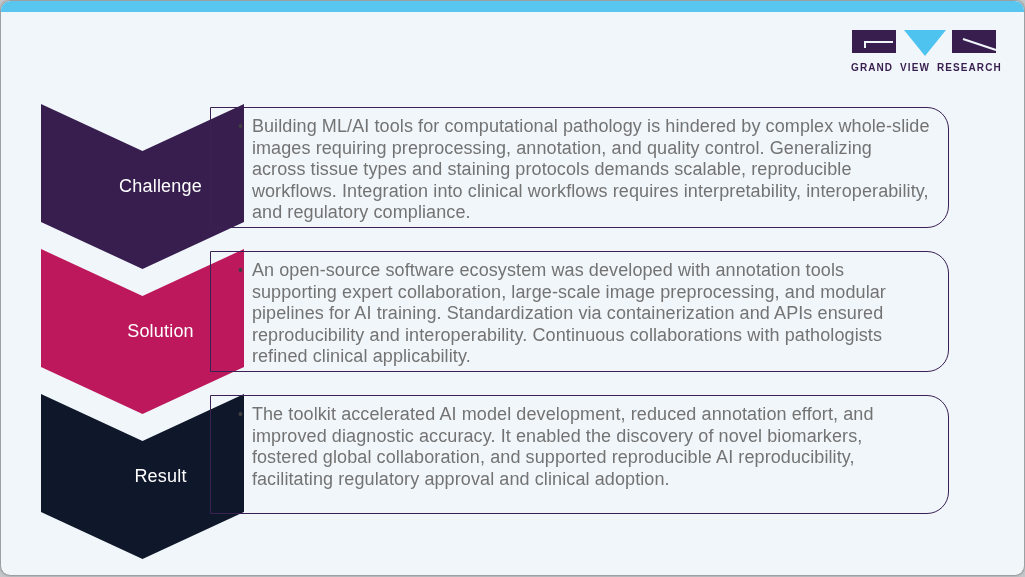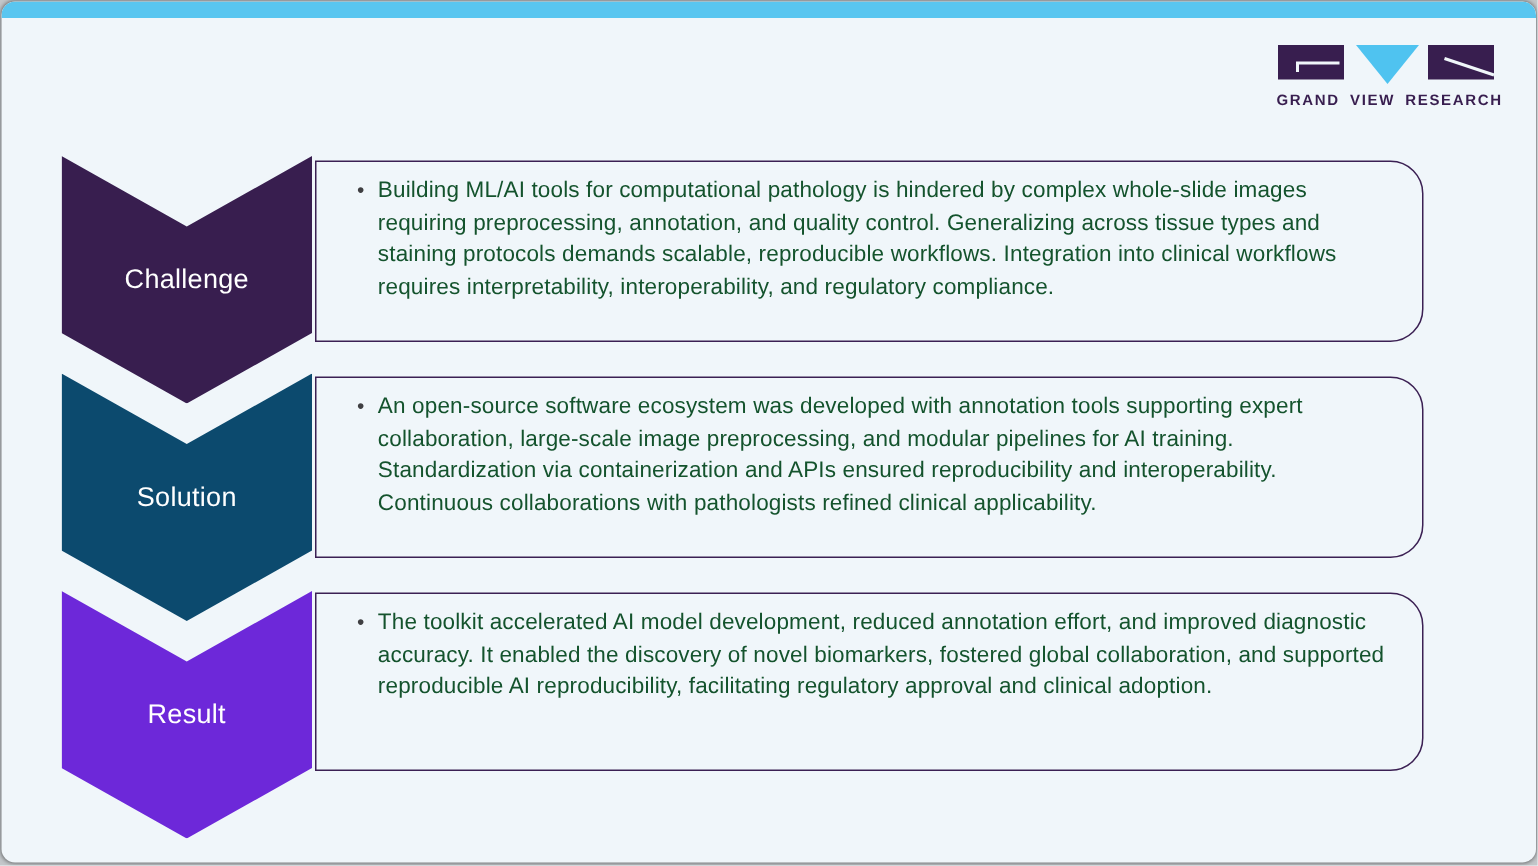--- a/index.html
+++ b/index.html
@@ -28,21 +28,21 @@
   .logo-text{
     margin-top:6px;
     font-size:10px;font-weight:bold;
     letter-spacing:1.1px;word-spacing:3px;
     color:#381e4f;white-space:nowrap;
   }
   
   .chevron{
     position:absolute;left:40px;width:167px;height:165px;
     clip-path:polygon(0 0,50% 28.5%,100% 0,100% 71.5%,50% 100%,0 71.5%);
-    display:flex;align-items:center;justify-content:center;
+    display:flex;align-items:center;justify-content:center;padding-left:36px;
   }
   .chev-label{
     font-size:18px;color:#ffffff;letter-spacing:.2px;
   }
   .textbox{
     position:absolute;left:209px;width:739px;
     border:1.5px solid #3b2053;
     border-radius:0 22px 22px 0;
     box-sizing:border-box;
     background:transparent;
@@ -50,22 +50,22 @@
   .box-inner{
     display:flex;align-items:flex-start;
     padding:8px 18px 0 27px;
   }
   .bullet{
     font-size:14px;line-height:21.5px;color:#3f3f42;
     margin-right:9px;flex:none;
   }
   .textbox p{
     margin:0;
-    font-size:15px;line-height:21.5px;
-    color:#14532d;
+    font-size:18px;line-height:21.5px;
+    color:#737373;
     letter-spacing:.1px;
   }
   #box-challenge{top:106px;height:121px;}
   #box-solution {top:250px;height:121px;}
   #box-result   {top:394px;height:119px;}
   #chev-challenge{top:103px;}
   #chev-solution {top:248px;}
   #chev-result   {top:393px;}
 </style>
 </head>
@@ -89,31 +89,31 @@
   <div class="chevron" id="chev-challenge" style="background: rgb(56, 30, 79);">
     <span class="chev-label">Challenge</span>
   </div>
   <div class="textbox" id="box-challenge">
     <div class="box-inner">
       <span class="bullet">•</span>
       <p>Building ML/AI tools for computational pathology is hindered by complex whole-slide images requiring preprocessing, annotation, and quality control. Generalizing across tissue types and staining protocols demands scalable, reproducible workflows. Integration into clinical workflows requires interpretability, interoperability, and regulatory compliance.</p>
     </div>
   </div>
 
-  <div class="chevron" id="chev-solution" style="background: #0c4a6e; text-align: center;">
+  <div class="chevron" id="chev-solution" style="background: #be185d; text-align: center;">
     <span class="chev-label">Solution</span>
   </div>
   <div class="textbox" id="box-solution">
     <div class="box-inner">
       <span class="bullet">•</span>
       <p>An open-source software ecosystem was developed with annotation tools supporting expert collaboration, large-scale image preprocessing, and modular pipelines for AI training. Standardization via containerization and APIs ensured reproducibility and interoperability. Continuous collaborations with pathologists refined clinical applicability.</p>
     </div>
   </div>
 
-  <div class="chevron" id="chev-result" style="background: #6d28d9;">
+  <div class="chevron" id="chev-result" style="background: #0f172a;">
     <span class="chev-label">Result</span>
   </div>
   <div class="textbox" id="box-result">
     <div class="box-inner">
       <span class="bullet">•</span>
       <p>The toolkit accelerated AI model development, reduced annotation effort, and improved diagnostic accuracy. It enabled the discovery of novel biomarkers, fostered global collaboration, and supported reproducible AI reproducibility, facilitating regulatory approval and clinical adoption.</p>
     </div>
   </div>
 
 </div>

